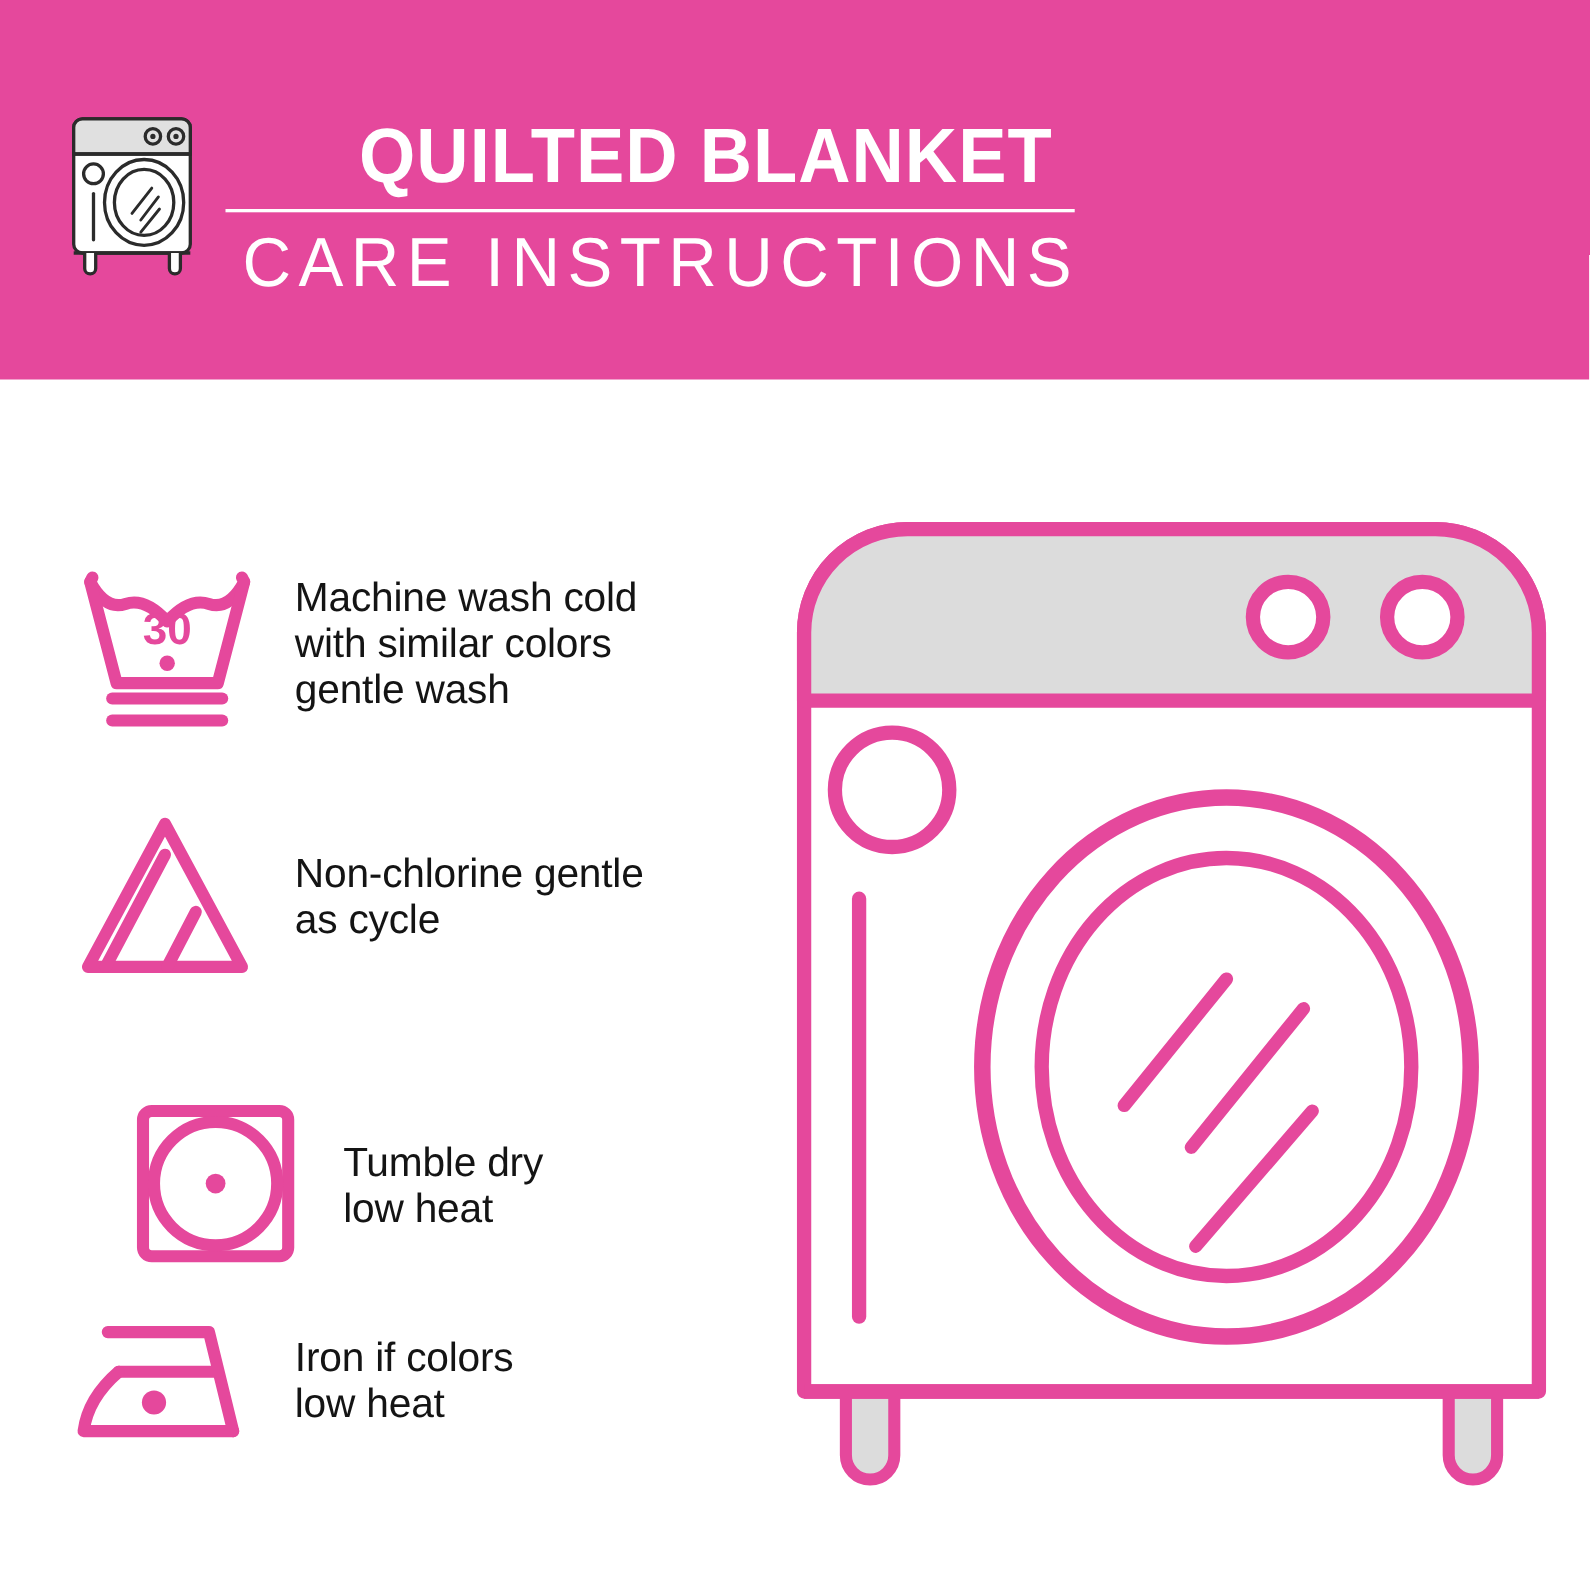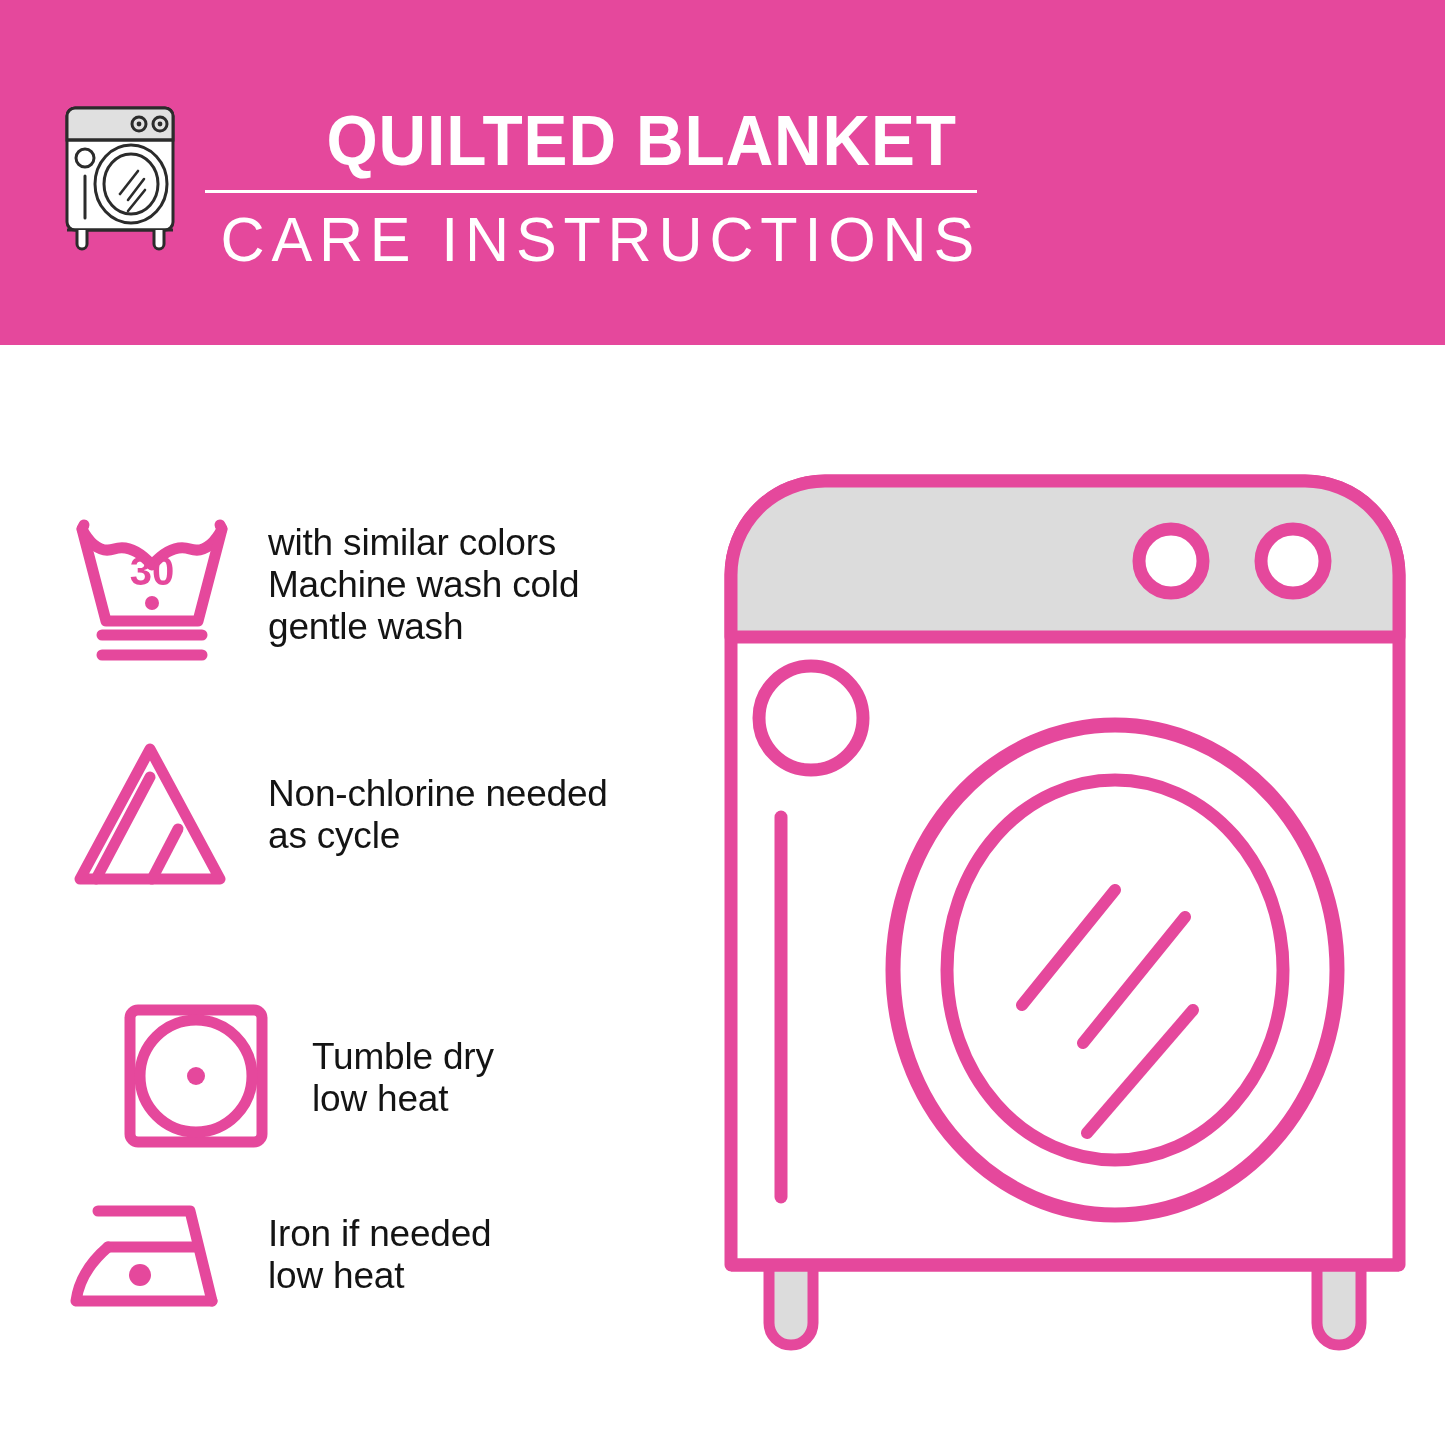--- a/index.html
+++ b/index.html
@@ -173,38 +173,38 @@
             <path d="M22 22 L20 26 Q34 52 52 46 Q70 40 90 62 Q110 40 128 46 Q146 52 160 26 L158 22"></path>
             <path d="M20 26 L44 118 L136 118 L160 26"></path>
             <line x1="40" y1="132" x2="140" y2="132"></line>
             <line x1="40" y1="152" x2="140" y2="152"></line>
           </g>
           <text x="90" y="82" font-family="Liberation Sans, sans-serif" font-size="40" font-weight="bold" fill="#e5489c" text-anchor="middle">30</text>
           <circle cx="90" cy="100" r="7" fill="#e5489c"></circle>
         </svg>
       </div>
       <div class="care-label">
+        <span class="ln">Machine wash cold</span>
         <span class="ln">with similar colors</span>
-        <span class="ln">Machine wash cold</span>
         <span class="ln">gentle wash</span>
       </div>
     </div>
 
     <div class="care-row r1">
       <div class="care-symbol">
         <svg viewBox="0 0 180 160" width="180" height="160" xmlns="http://www.w3.org/2000/svg">
           <g fill="none" stroke="#e5489c" stroke-width="11" stroke-linecap="round" stroke-linejoin="round">
             <path d="M88 16 L158 146 L18 146 Z"></path>
             <line x1="88" y1="44" x2="34" y2="146"></line>
             <line x1="116" y1="96" x2="90" y2="146"></line>
           </g>
         </svg>
       </div>
       <div class="care-label">
-        <span class="ln">Non-chlorine needed</span>
+        <span class="ln">Non-chlorine gentle</span>
         <span class="ln">as cycle</span>
       </div>
     </div>
 
     <div class="care-row r2">
       <div class="care-symbol">
         <svg viewBox="0 0 180 160" width="180" height="160" xmlns="http://www.w3.org/2000/svg">
           <g fill="none" stroke="#e5489c" stroke-width="11" stroke-linecap="round" stroke-linejoin="round">
             <rect x="24" y="14" width="132" height="132" rx="8" ry="8"></rect>
             <circle cx="90" cy="80" r="56"></circle>
@@ -223,21 +223,21 @@
         <svg viewBox="0 0 180 160" width="180" height="160" xmlns="http://www.w3.org/2000/svg">
           <g fill="none" stroke="#e5489c" stroke-width="11" stroke-linecap="round" stroke-linejoin="round">
             <path d="M36 38 L128 38 L150 128"></path>
             <path d="M46 74 L136 74"></path>
             <path d="M46 74 Q18 98 14 128 L150 128"></path>
           </g>
           <circle cx="78" cy="102" r="11" fill="#e5489c"></circle>
         </svg>
       </div>
       <div class="care-label">
-        <span class="ln">Iron if needed</span>
+        <span class="ln">Iron if colors</span>
         <span class="ln">low heat</span>
       </div>
     </div>
 
   </div>
 
   <div id="machine">
     <svg viewBox="0 0 700 910" width="700" height="910" xmlns="http://www.w3.org/2000/svg">
 
       <g>

